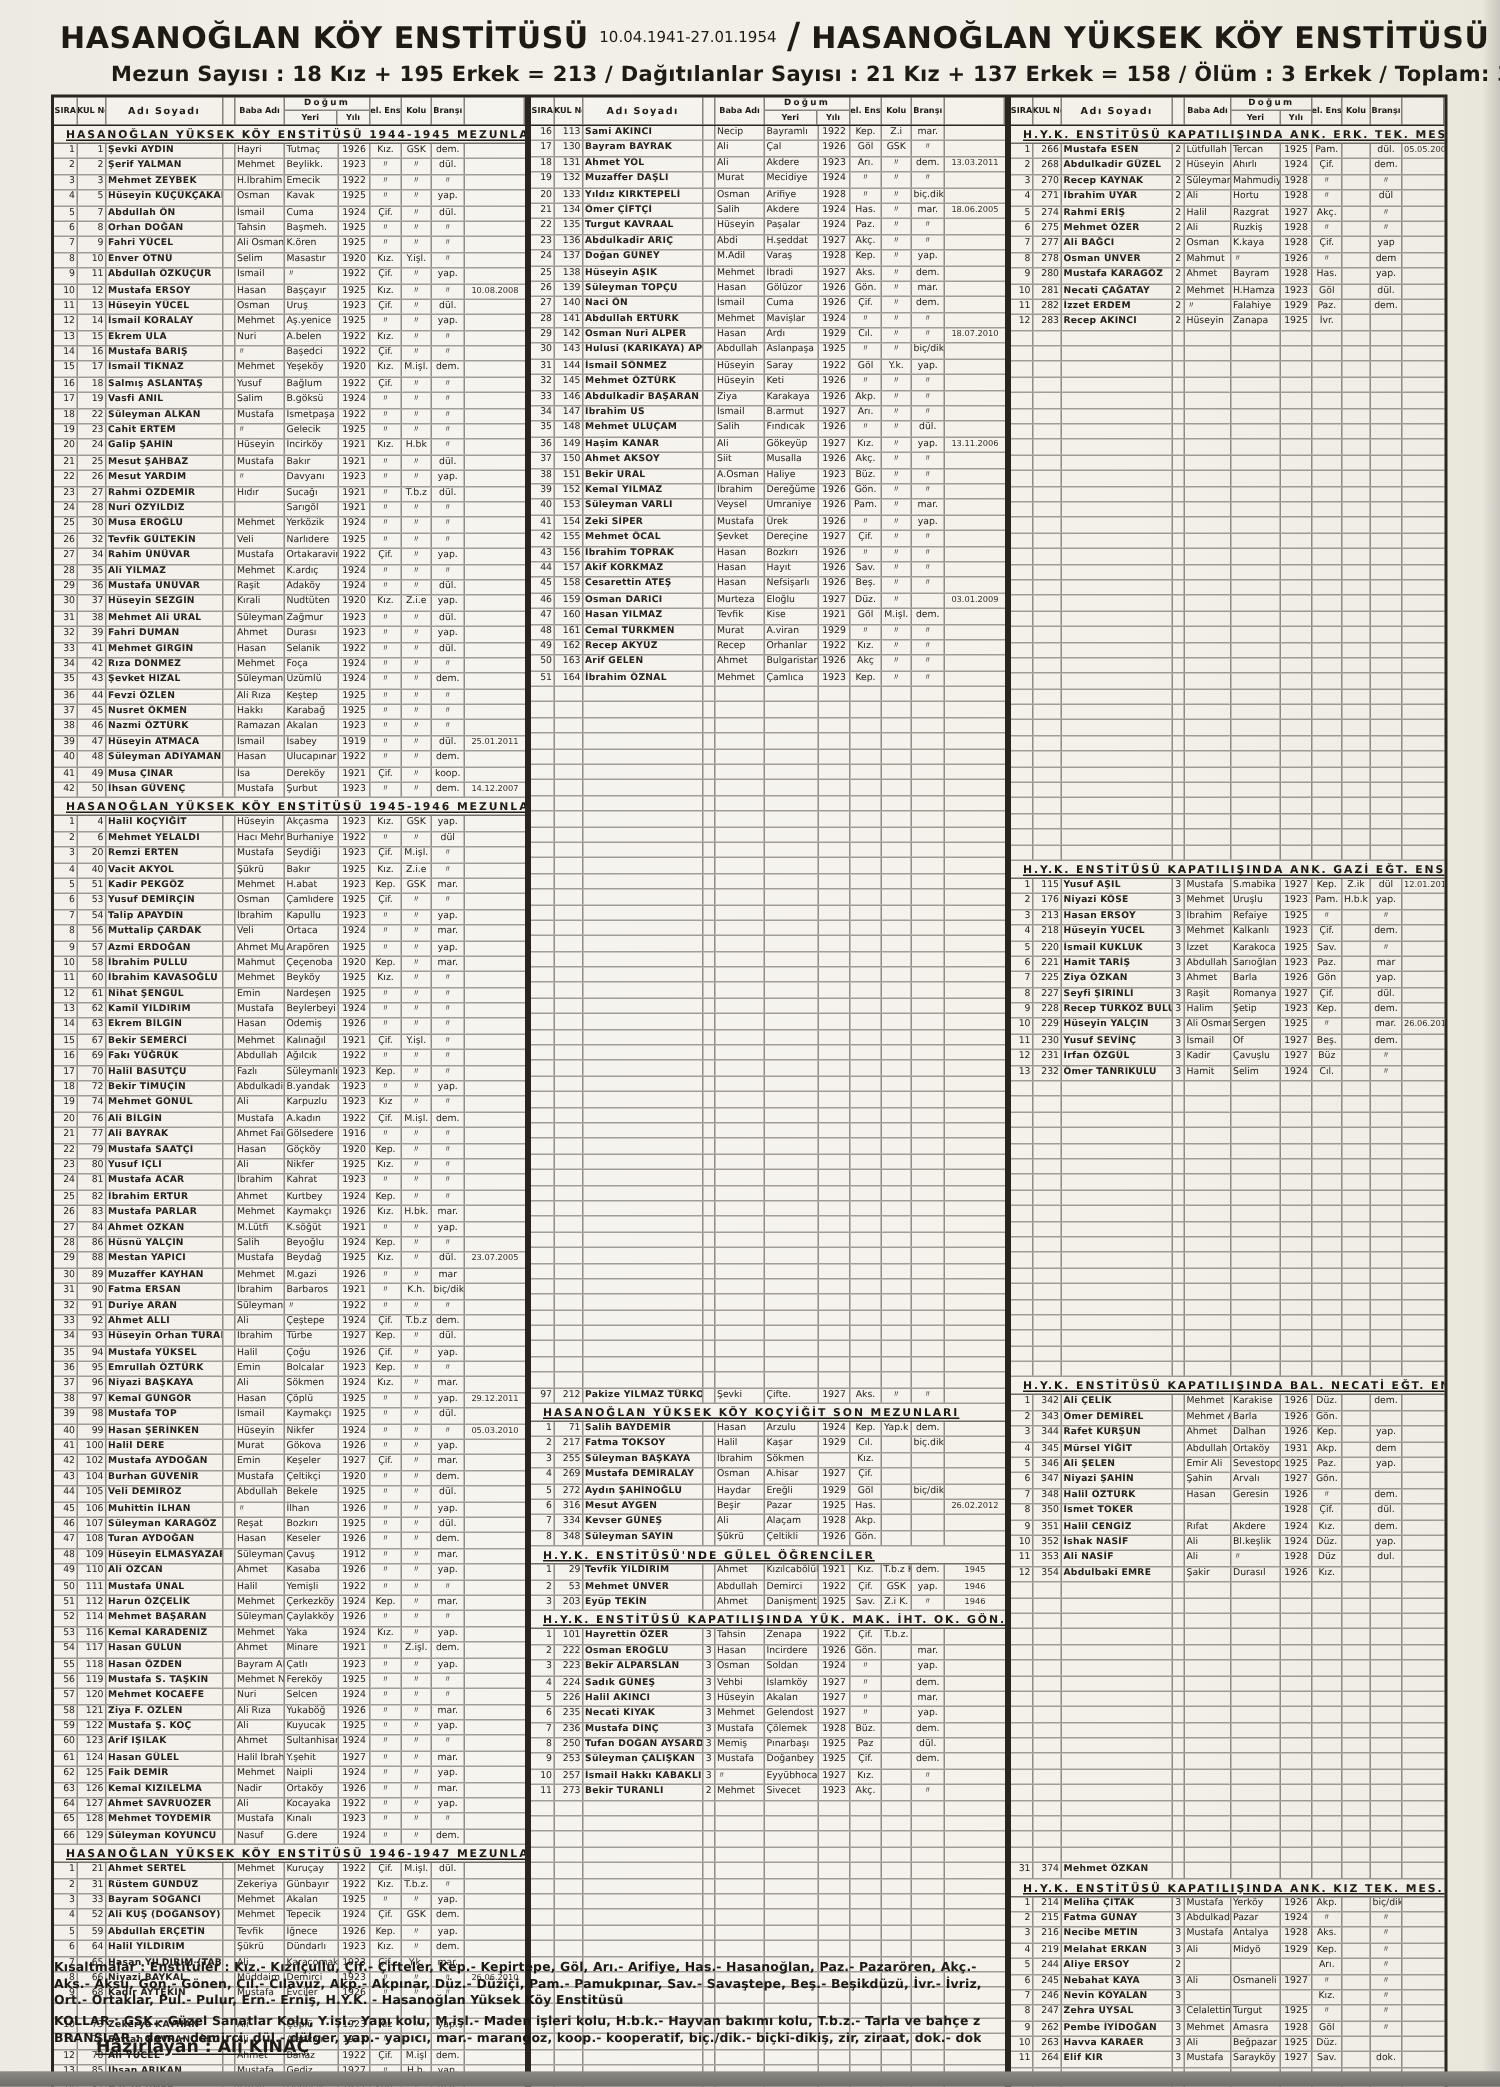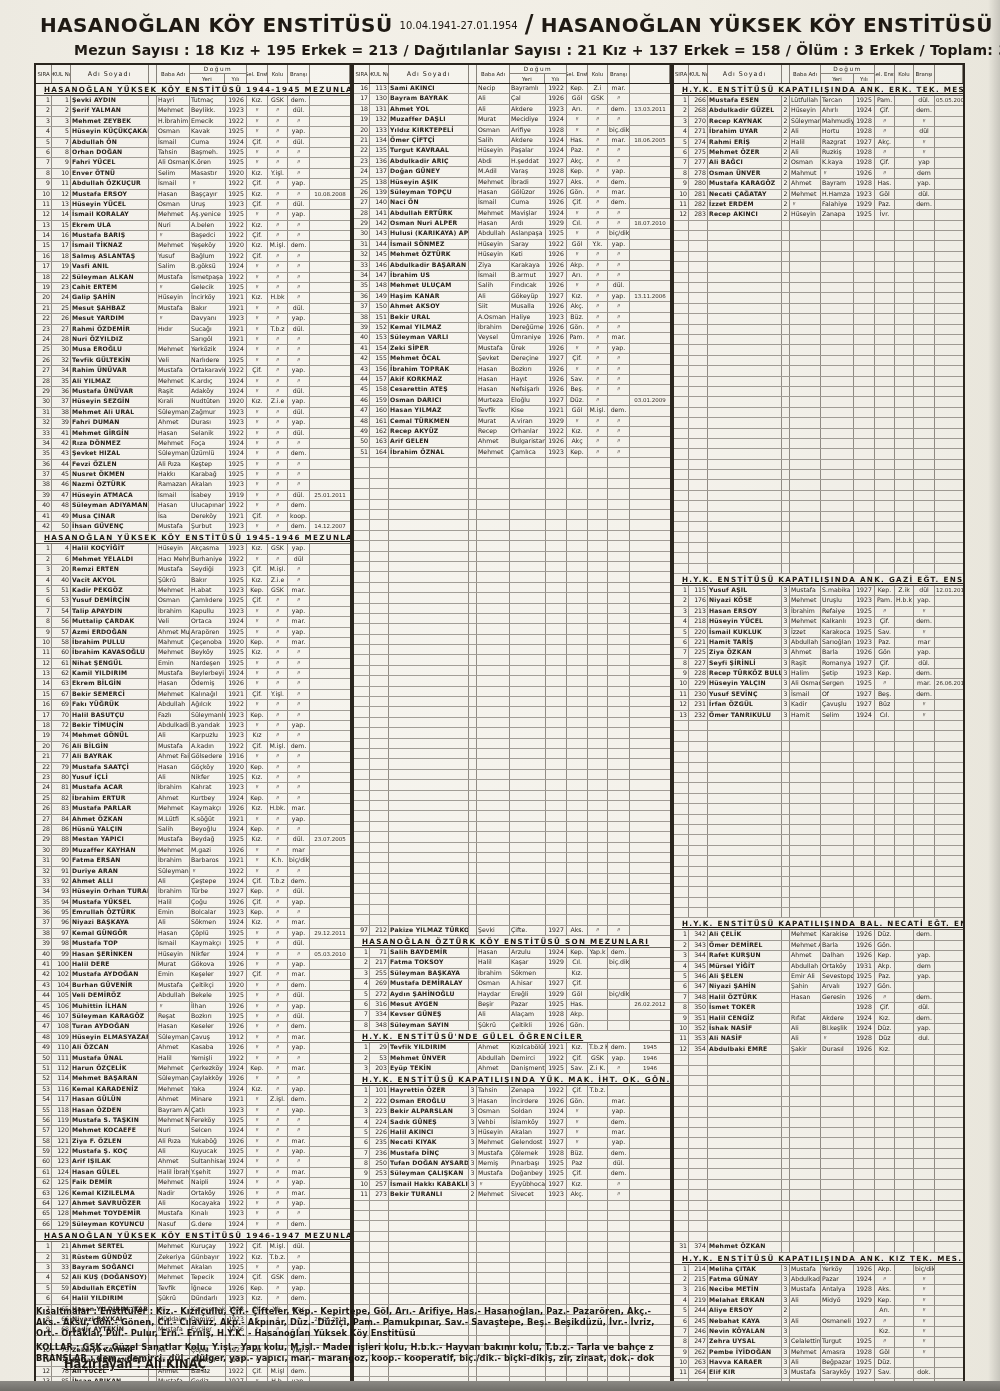--- a/index.html
+++ b/index.html
@@ -19,21 +19,21 @@
   .dates{font-size:10px;font-weight:400;padding-top:1px;letter-spacing:0}
   .slash{font-size:24px;font-weight:800;line-height:20px}
   .sub{font-size:14px;font-weight:700;letter-spacing:.2px;padding:5px 0 5px 34px}
   
   .cols{display:flex;margin-left:34px;align-items:flex-start;position:relative}
   .tbl{border:2px solid #2a251e;box-sizing:border-box;background:rgba(255,255,255,.25)}
   .w1{width:318px;--gt:16px 19px 1fr 8px 33px 36px 21px 21px 20px 22px 40px}
   .w2{width:320px;--gt:16px 19px 1fr 8px 33px 36px 21px 21px 20px 22px 40px}
   .w3{width:293px;--gt:15px 19px 1fr 8px 31px 33px 21px 20px 19px 21px 28px}
   .thead{display:grid;grid-template-columns:var(--gt);height:18px;
-         border-bottom:1.5px solid #2a251e;font-weight:400}
+         border-bottom:1.5px solid #2a251e;font-weight:700}
   .hc{font-size:5.4px;display:flex;align-items:center;justify-content:center;
       border-right:1px solid rgba(45,38,30,.55);overflow:hidden;white-space:nowrap}
   .hname{font-size:6.4px;letter-spacing:1px}
   .dogum{grid-column:span 2;display:flex;flex-direction:column;
          border-right:1px solid rgba(45,38,30,.55)}
   .dglabel{font-size:5.8px;text-align:center;height:8px;line-height:8px;
            border-bottom:1px solid rgba(45,38,30,.55);letter-spacing:1.5px}
   .dgsub{display:grid;grid-template-columns:62% 38%;flex:1}
   .dgsub .hc:last-child{border-right:none}
   .stitle{height:11px;line-height:11px;font-size:7.2px;font-weight:800;
@@ -2775,21 +2775,21 @@
           <div class="cell c2">Pakize YILMAZ TÜRKOĞLU</div>
           <div class="cell c3"></div>
           <div class="cell c4">Şevki</div>
           <div class="cell c5">Çifte.</div>
           <div class="cell c6">1927</div>
           <div class="cell c7">Aks.</div>
           <div class="cell c8">〃</div>
           <div class="cell c9">〃</div>
           <div class="cell c10"></div>
         </div>
-        <div class="stitle">HASANOĞLAN ÖZTÜRK KÖY ENSTİTÜSÜ SON MEZUNLARI</div>
+        <div class="stitle">HASANOĞLAN YÜKSEK KÖY KOÇYİĞİT SON MEZUNLARI</div>
         <div class="row">
           <div class="cell c0">1</div>
           <div class="cell c1">71</div>
           <div class="cell c2">Salih BAYDEMİR</div>
           <div class="cell c3"></div>
           <div class="cell c4">Hasan</div>
           <div class="cell c5">Arzulu</div>
           <div class="cell c6">1924</div>
           <div class="cell c7">Kep.</div>
           <div class="cell c8">Yap.k</div>

